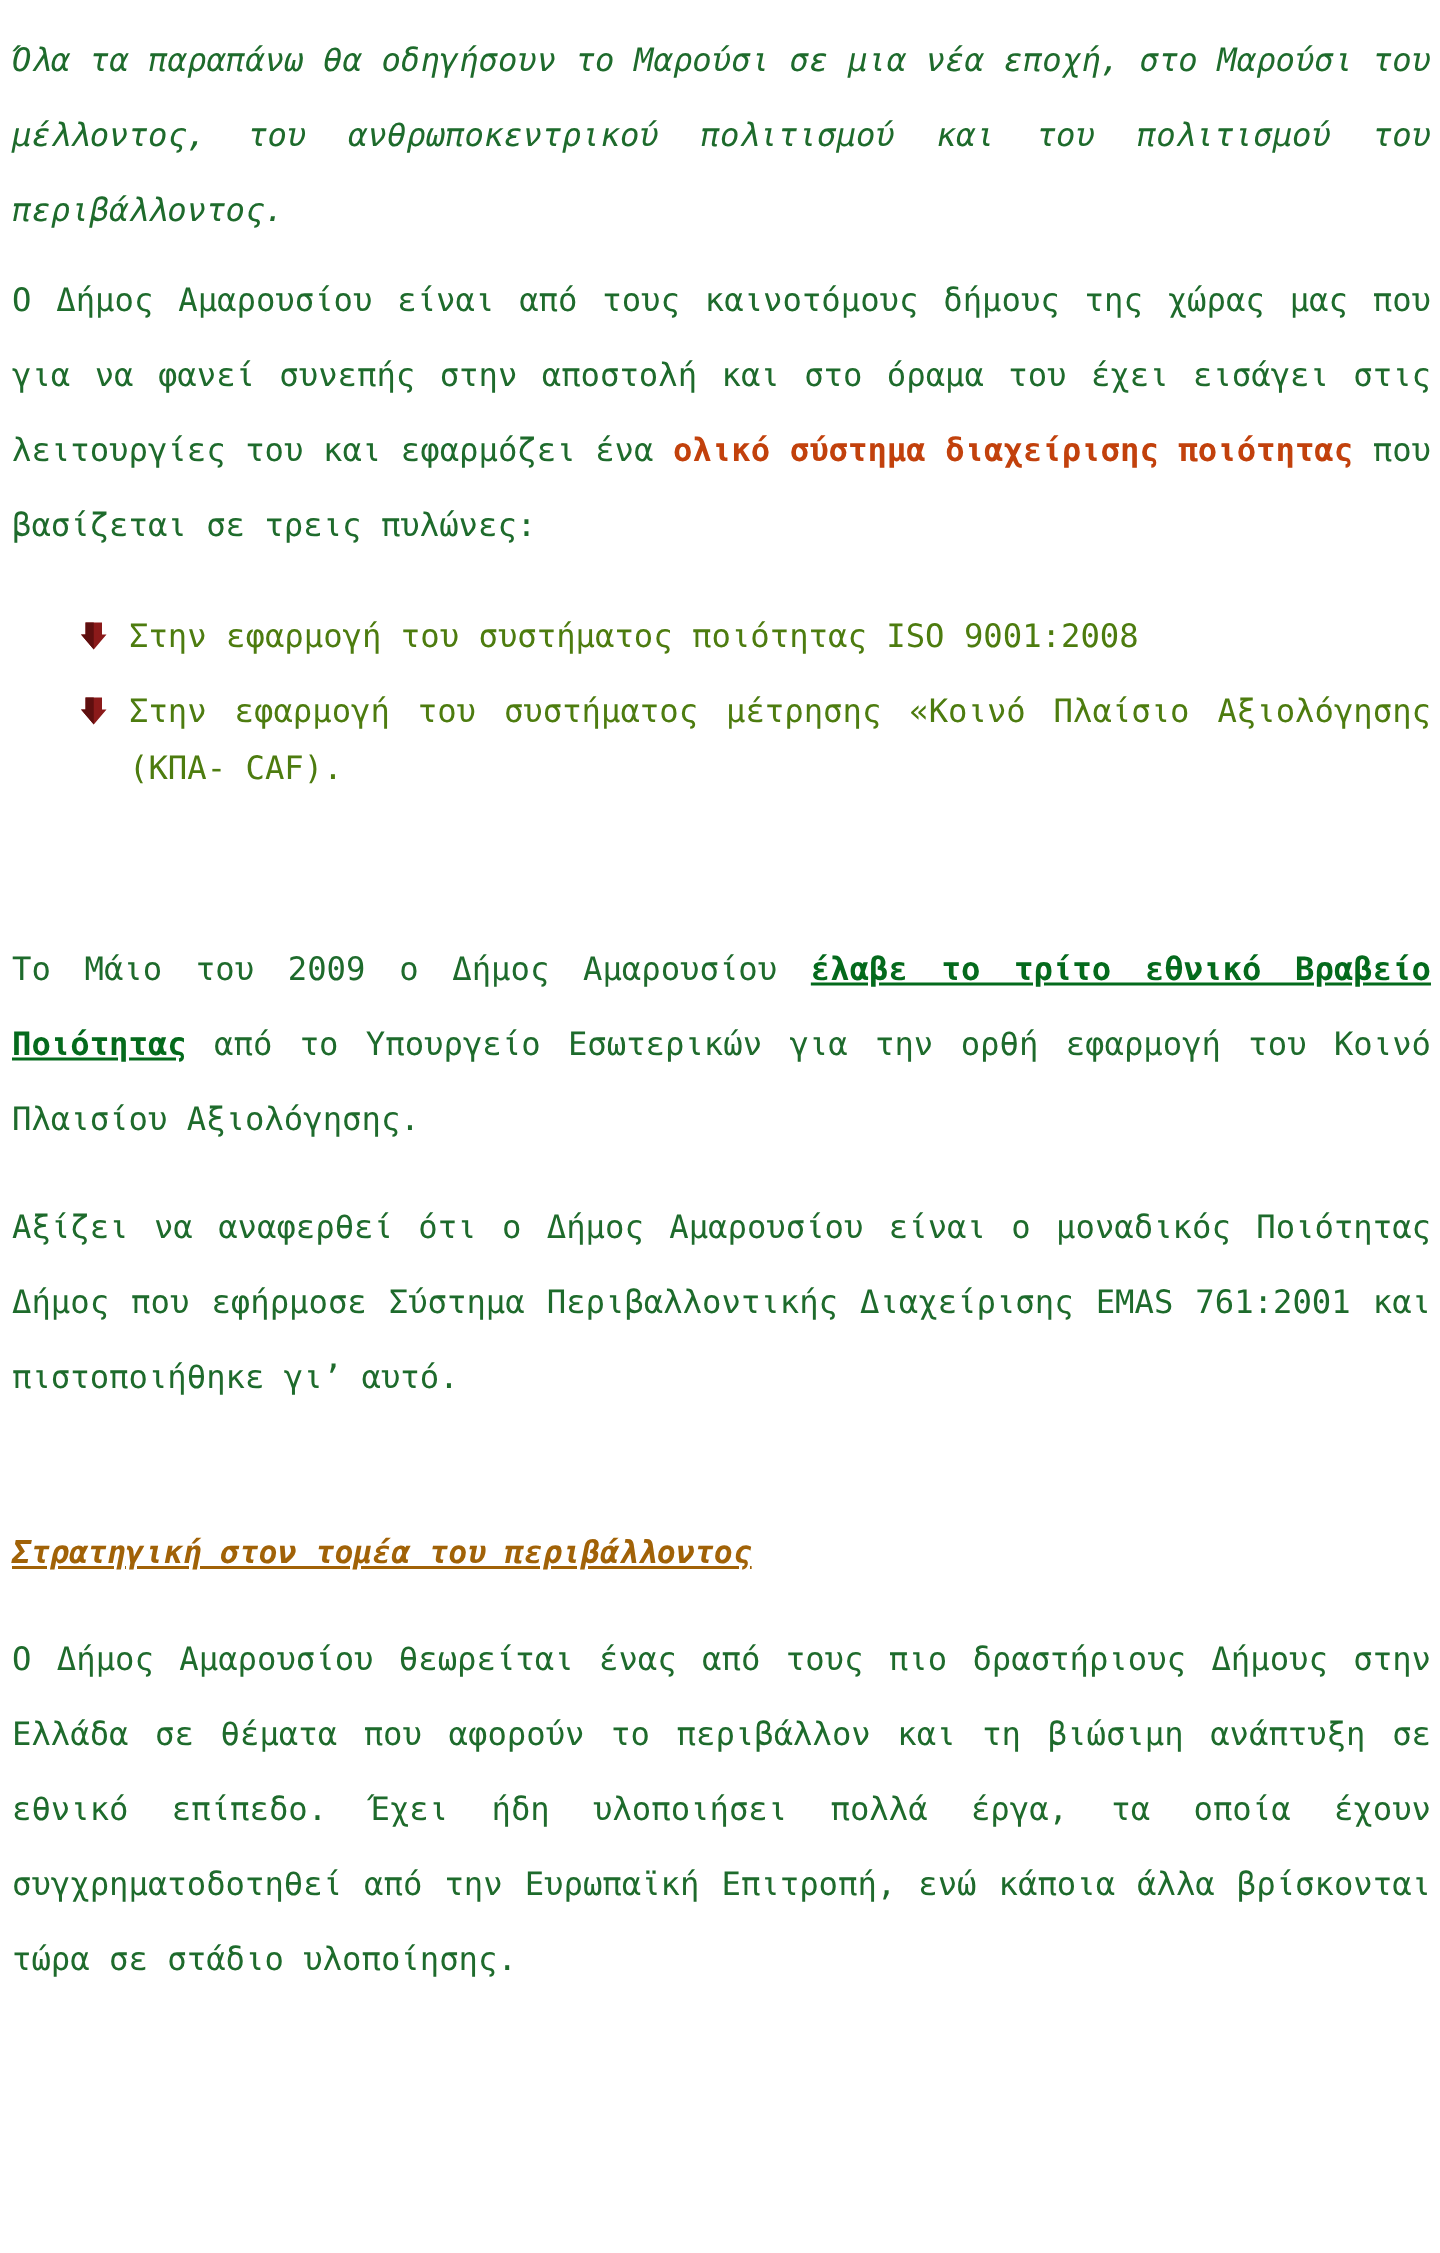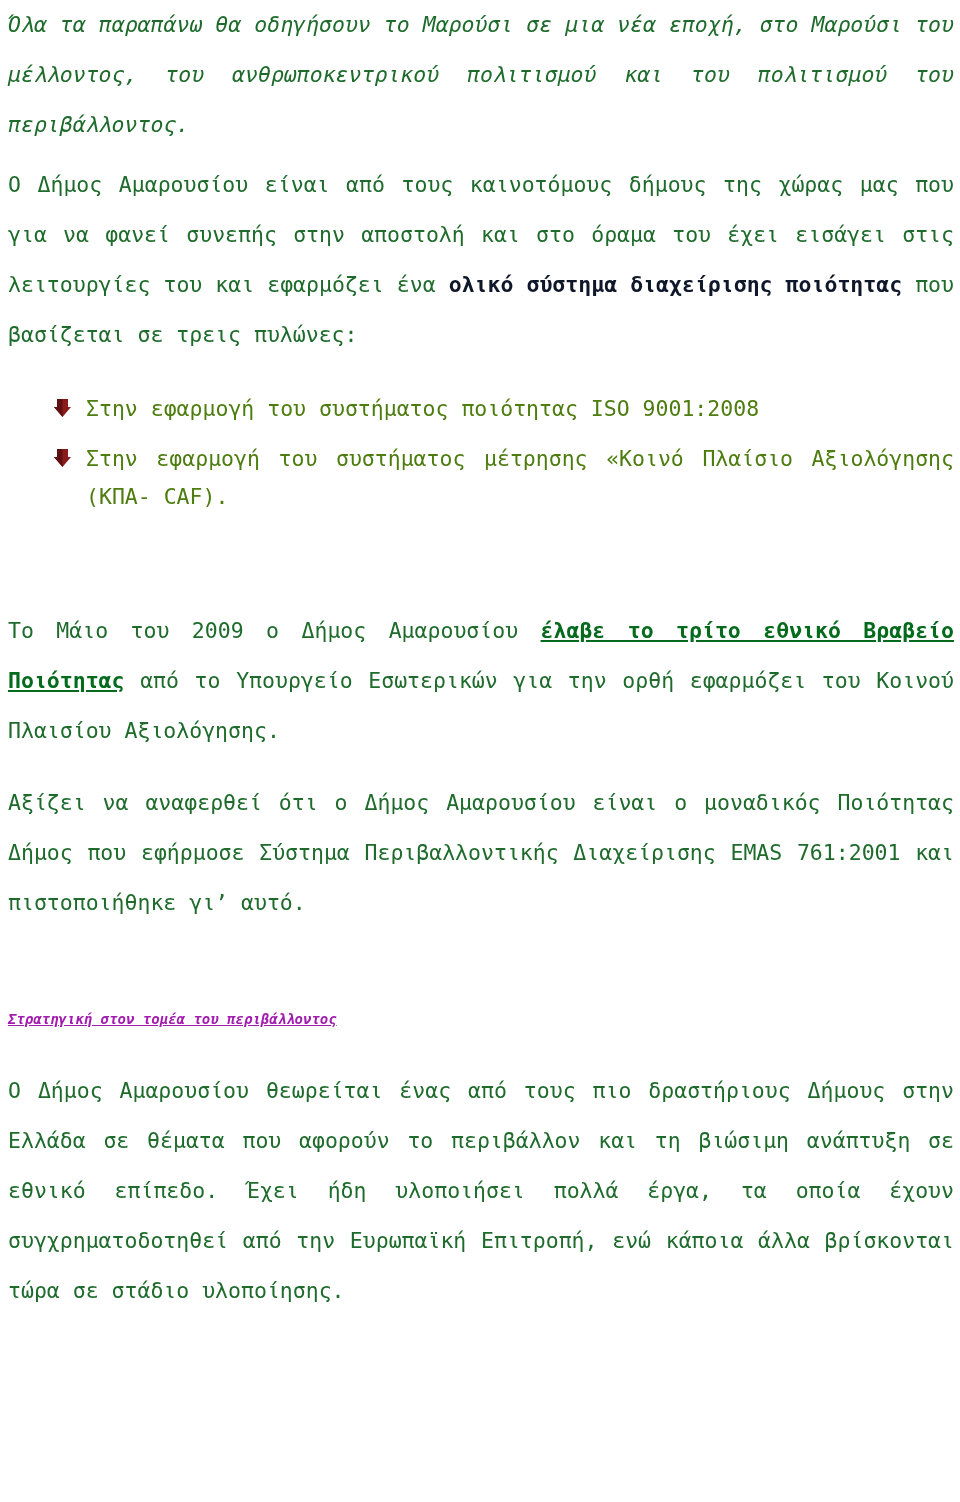--- a/index.html
+++ b/index.html
@@ -12,48 +12,48 @@
     height: 1502px;
     overflow: hidden;
     font-family: "DejaVu Sans Mono", "Liberation Mono", monospace;
   }
   .page {
     position: relative;
     width: 960px;
     height: 1502px;
     background: #ffffff;
     box-sizing: border-box;
-    padding: 0 6px 0 8px;
+    padding: 16px 6px 0 8px;
   }
   .para {
     color: #1e6b2c;
     font-size: 21.5px;
     line-height: 50px;
     text-align: justify;
     text-justify: inter-word;
     margin: 0;
     letter-spacing: 0px;
     word-spacing: 0px;
     -webkit-font-smoothing: none;
   }
   .para.italic {
     font-style: italic;
   }
   .b {
     font-weight: bold;
-    color: #0f172a;
+    color: #c2410c;
   }
   .bu {
     font-weight: bold;
     color: #046a1c;
     text-decoration: underline;
   }
   .heading {
-    color: #a21caf;
-    font-size: 14px;
+    color: #a16207;
+    font-size: 21px;
     line-height: 50px;
     font-style: italic;
     font-weight: bold;
     text-decoration: underline;
     margin: 0;
     display: inline-block;
   }
   ul.bullets {
     list-style: none;
     margin: 0;
@@ -116,21 +116,21 @@
           <path d="M16 2 L16 10 L19 10 L10.5 20 L2 10 L5 10 L5 2 Z" fill="#8b1a1a"></path>
           <path d="M10.5 20 L2 10 L5 10 L5 2 L10.5 2 Z" fill="#5e0f0f"></path>
         </svg>
       </span>
       <span class="li-text">Στην εφαρμογή του συστήματος μέτρησης «Κοινό Πλαίσιο Αξιολόγησης (ΚΠΑ- CAF).</span>
     </li>
   </ul>
 
   <div class="sp-78"></div>
 
-  <p class="para"><span>Το Μάιο του 2009 ο Δήμος Αμαρουσίου </span><span class="bu">έλαβε το τρίτο εθνικό Βραβείο Ποιότητας</span><span> από το Υπουργείο Εσωτερικών για την ορθή εφαρμόζει του Κοινού Πλαισίου Αξιολόγησης.</span></p>
+  <p class="para"><span>Το Μάιο του 2009 ο Δήμος Αμαρουσίου </span><span class="bu">έλαβε το τρίτο εθνικό Βραβείο Ποιότητας</span><span> από το Υπουργείο Εσωτερικών για την ορθή εφαρμογή του Κοινό Πλαισίου Αξιολόγησης.</span></p>
 
   <div class="sp-22"></div>
 
   <p class="para">Αξίζει να αναφερθεί ότι ο Δήμος Αμαρουσίου είναι ο μοναδικός Ποιότητας Δήμος που εφήρμοσε Σύστημα Περιβαλλοντικής Διαχείρισης EMAS 761:2001 και πιστοποιήθηκε γι’ αυτό.</p>
 
   <div class="sp-66"></div>
 
   <div>
     <h2 class="heading">Στρατηγική στον τομέα του περιβάλλοντος</h2>
   </div>

